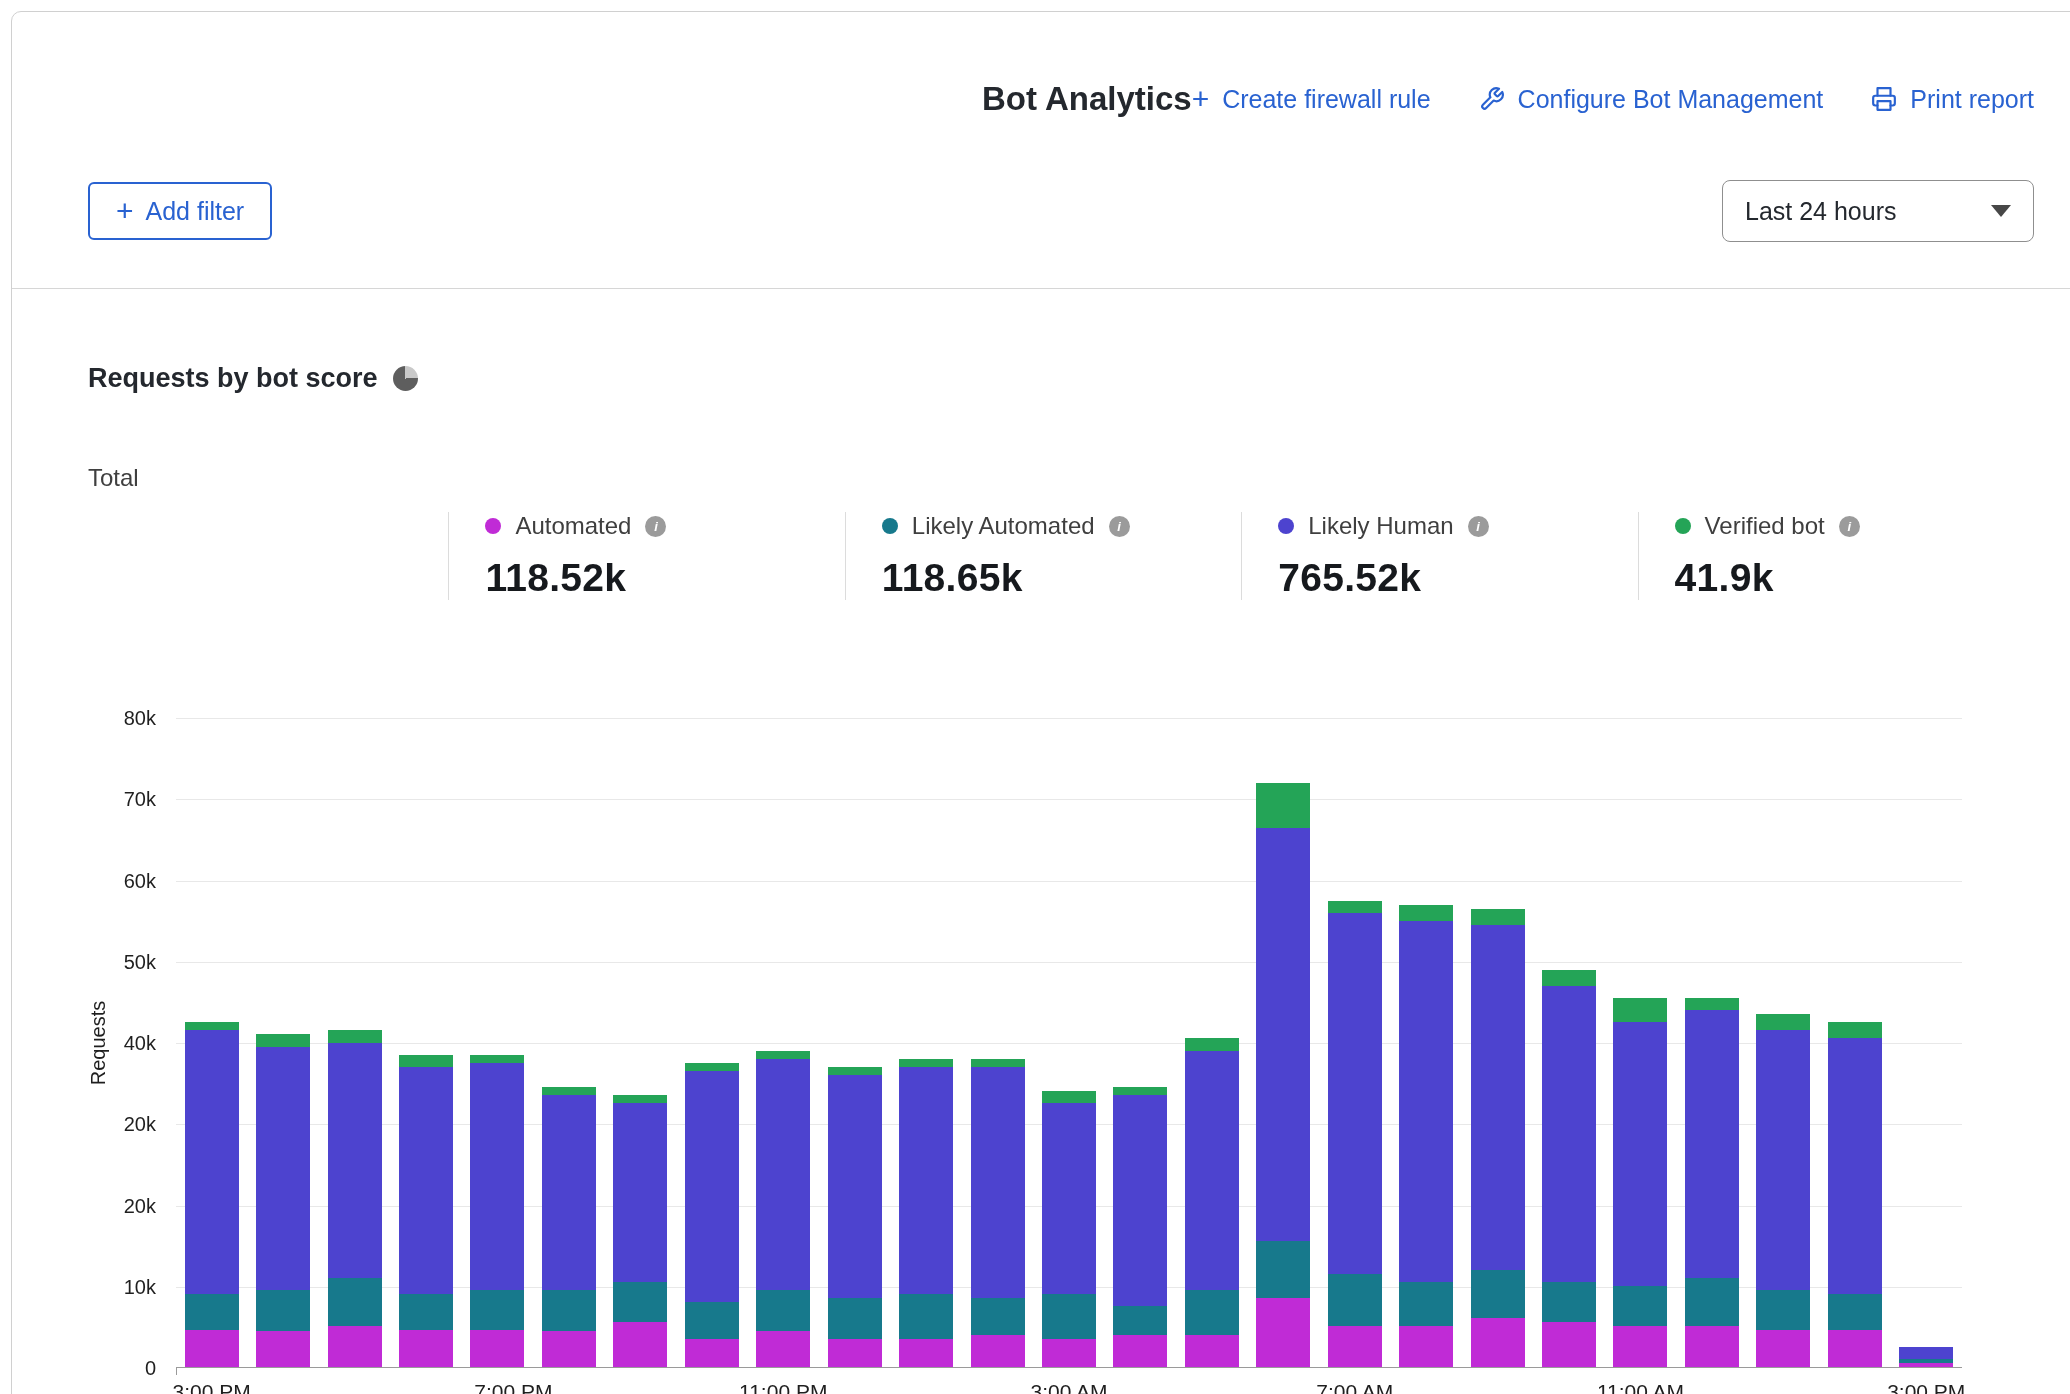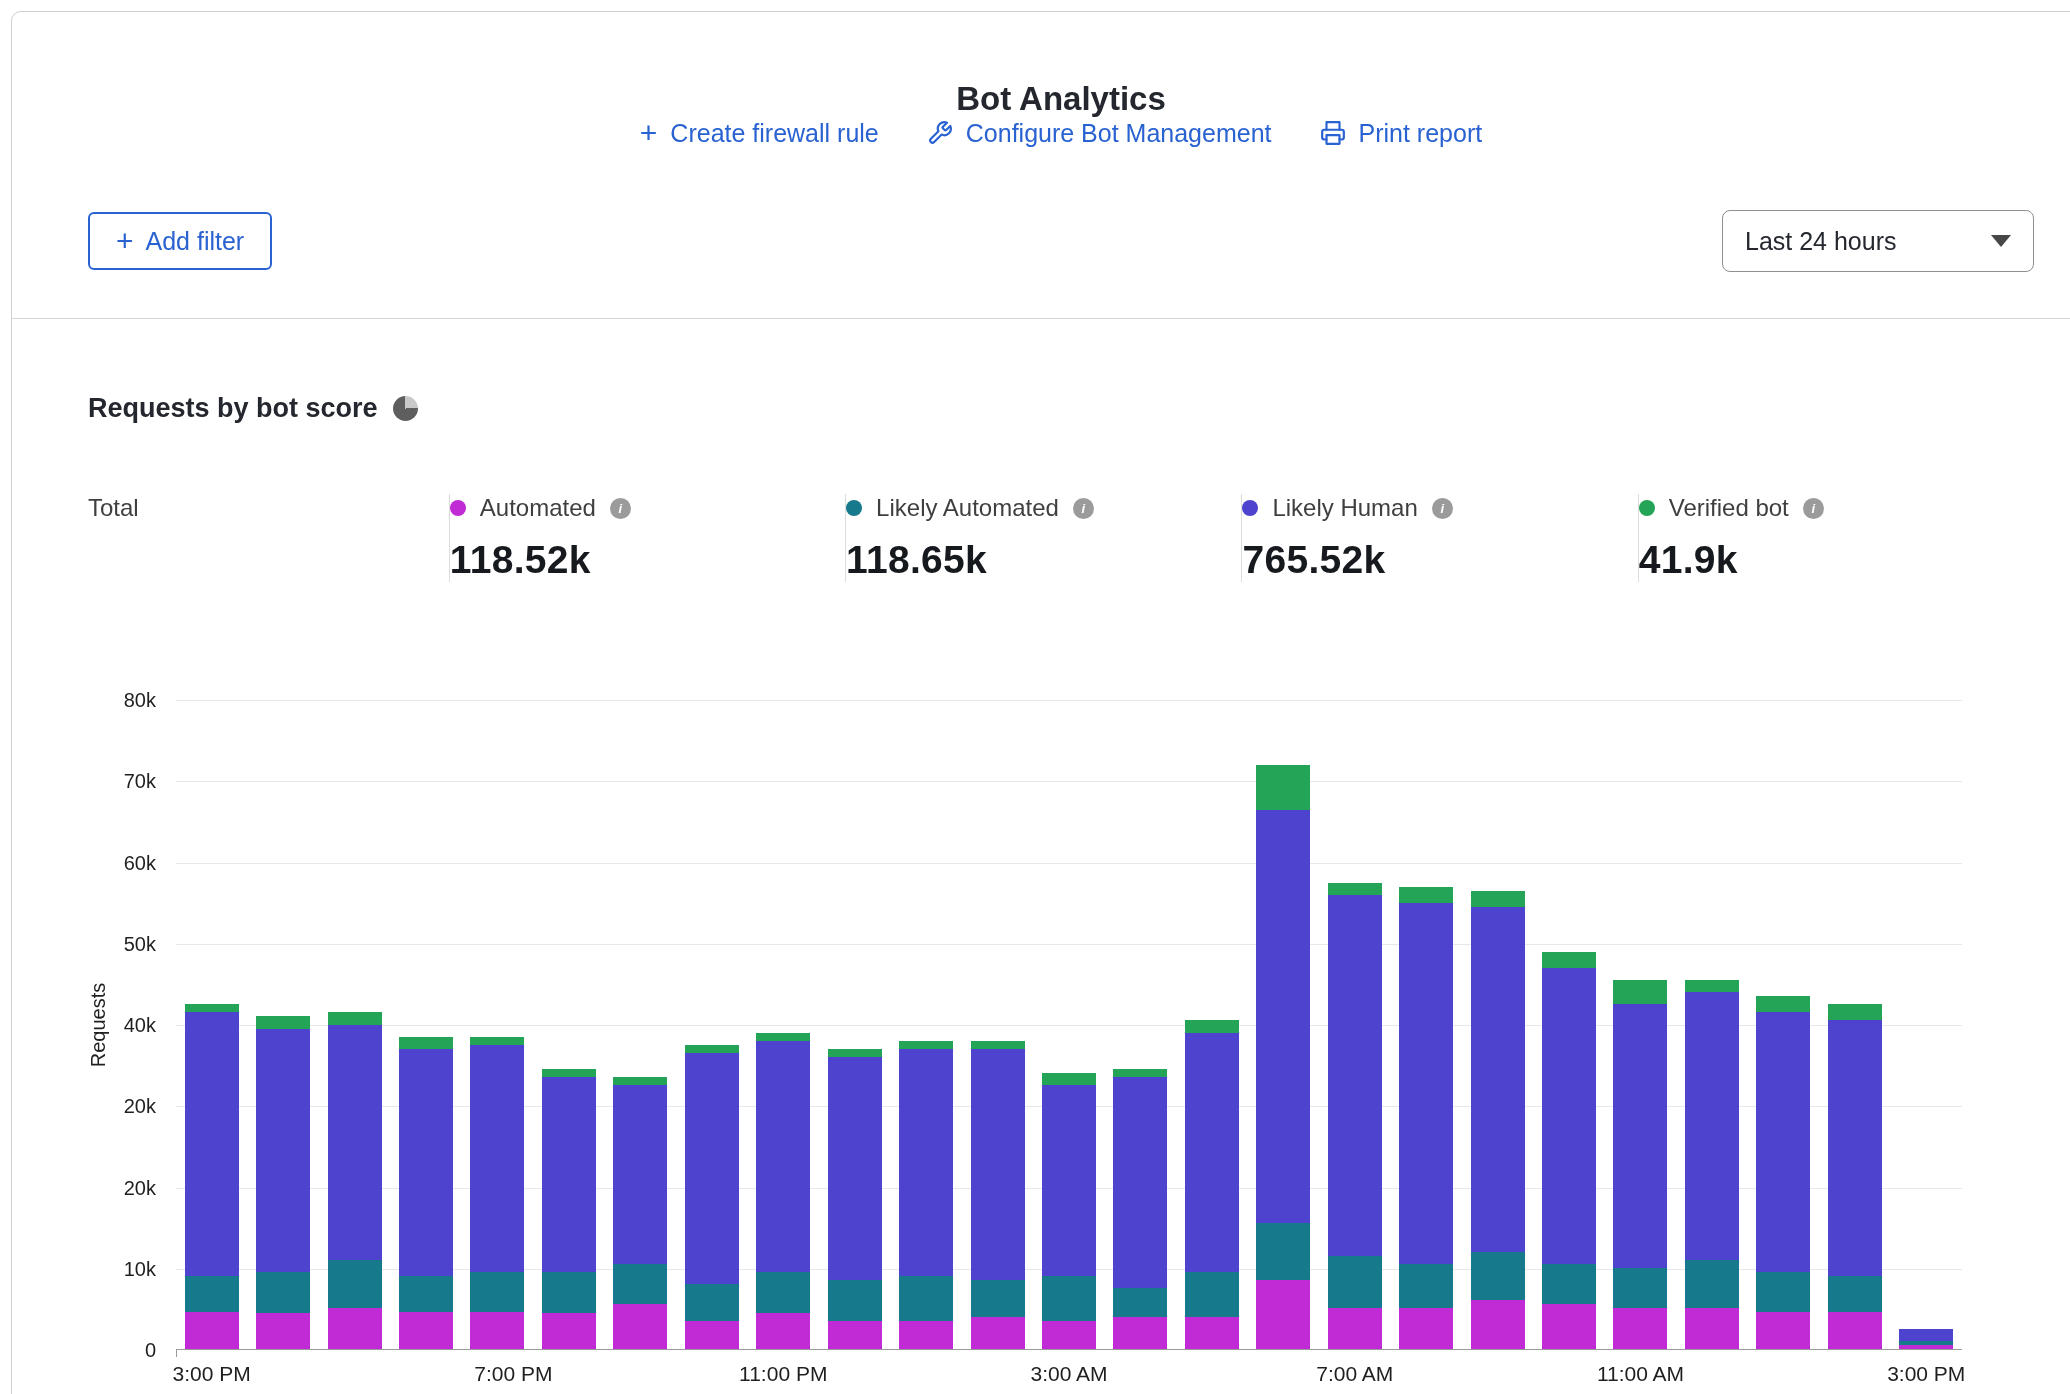--- a/index.html
+++ b/index.html
@@ -8,21 +8,21 @@
   body {
     width:2070px; height:1394px; overflow:hidden; background:#fff;
     font-family:"Liberation Sans", sans-serif; color:#24282e;
   }
   .card {
     position:absolute; left:11px; top:11px; width:2100px; height:1560px;
     background:#fff; border:1px solid #d0d0d0; border-radius:10px;
   }
   
   .card-header { padding:68px 76px 46px 76px; border-bottom:1px solid #d6d6d6; }
-  .header-top { display:flex; justify-content:space-between; align-items:center;flex-direction:column; }
+  .header-top { display:flex; justify-content:flex-end; align-items:center; }
   .page-title { margin:0; font-size:33px; font-weight:700; color:#24282e; }
   .header-actions { display:flex; align-items:center; gap:48px; }
   .action-link {
     display:flex; align-items:center; gap:13px; color:var(--accent);
     font-size:25px; cursor:pointer; text-decoration:none; white-space:nowrap;
   }
   .plus-glyph { font-size:30px; line-height:1; font-weight:400; }
   .action-link svg { display:block; }
   .header-bottom { display:flex; justify-content:space-between; align-items:center; margin-top:62px; }
   .add-filter {
@@ -44,21 +44,21 @@
   .card-body { padding:74px 76px 0 76px; }
   .section-head { display:flex; align-items:center; gap:15px; }
   .section-title { margin:0; font-size:27px; font-weight:700; color:#24282e; }
   .pie-icon {
     width:25px; height:25px; border-radius:50%;
     background:conic-gradient(#c9c9c9 0deg 90deg, #5e5e5e 90deg 360deg);
   }
   .stats-row { display:flex; margin-top:70px; }
   .stat { padding-right:20px; }
   .stat.first { width:366px; }
-  .stat + .stat { border-left:1px solid #dcdcdc; width:402px; }
+  .stat + .stat { border-left:1px solid #dcdcdc; padding-left:36px; width:402px;margin-top:48px; }
   .stat-label-row { display:flex; align-items:center; gap:14px; font-size:24px; color:#3f3f3f; height:28px; }
   .dot { width:16px; height:16px; border-radius:50%; flex:0 0 auto; }
   .info-icon {
     width:21px; height:21px; border-radius:50%; background:#9b9b9b; color:#fff;
     font-size:13px; font-style:italic; font-weight:700; display:flex;
     align-items:center; justify-content:center; cursor:pointer; flex:0 0 auto;
   }
   .stat-value { font-size:39px; font-weight:700; color:#16191d; margin-top:16px; letter-spacing:.3px; }
   
   .chart-wrap { position:relative; margin-top:118px; height:750px; }

